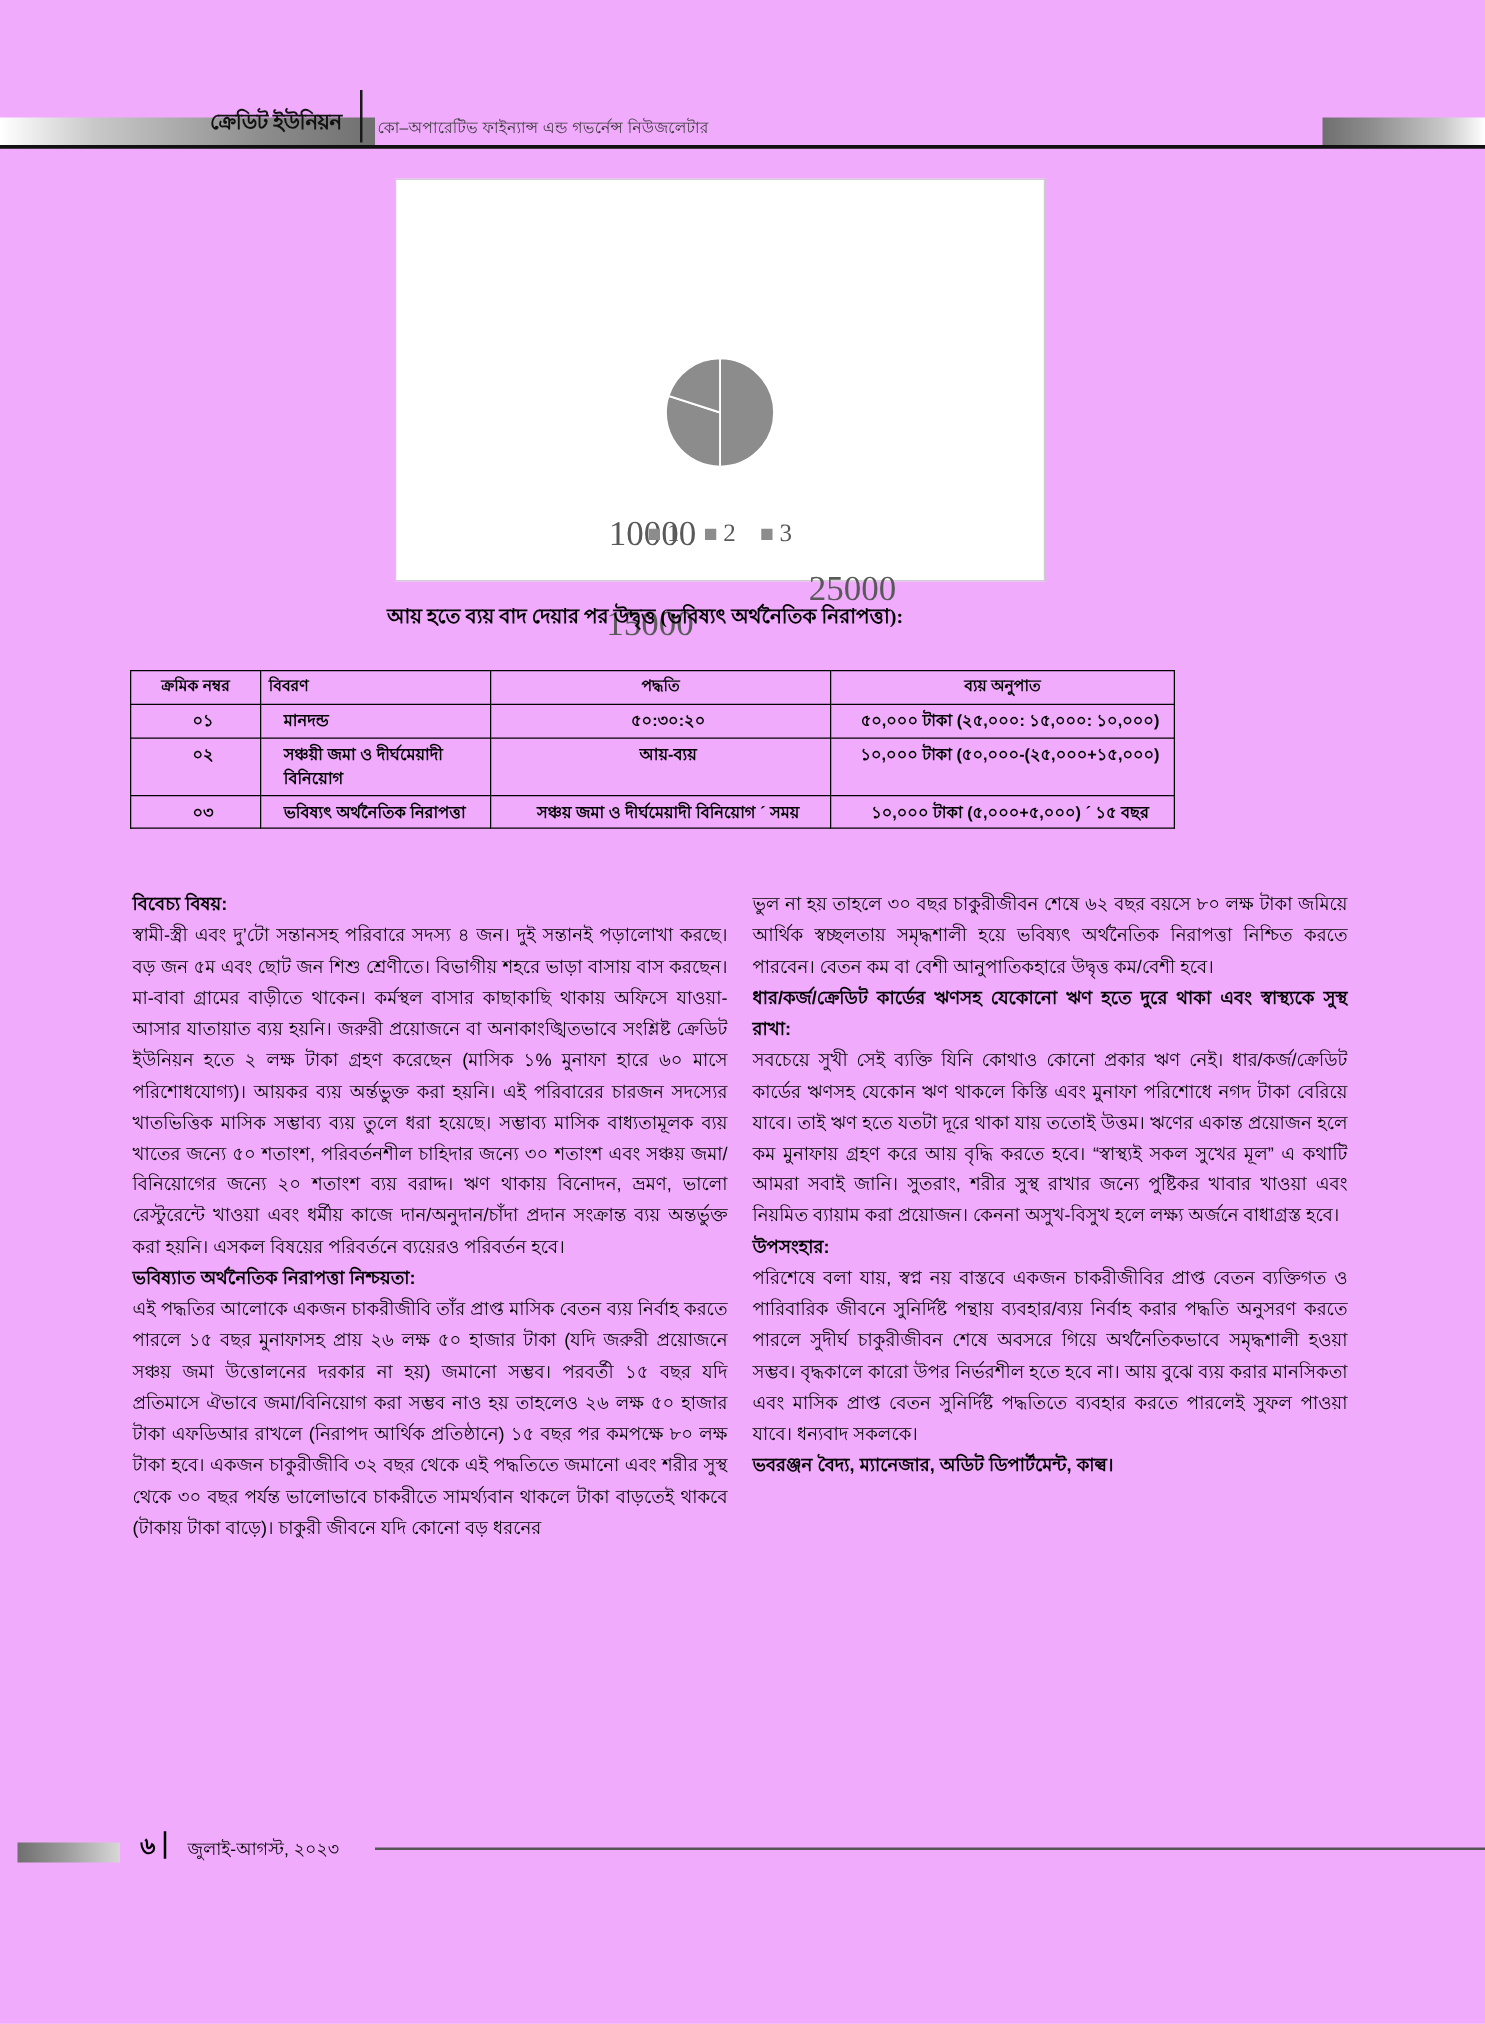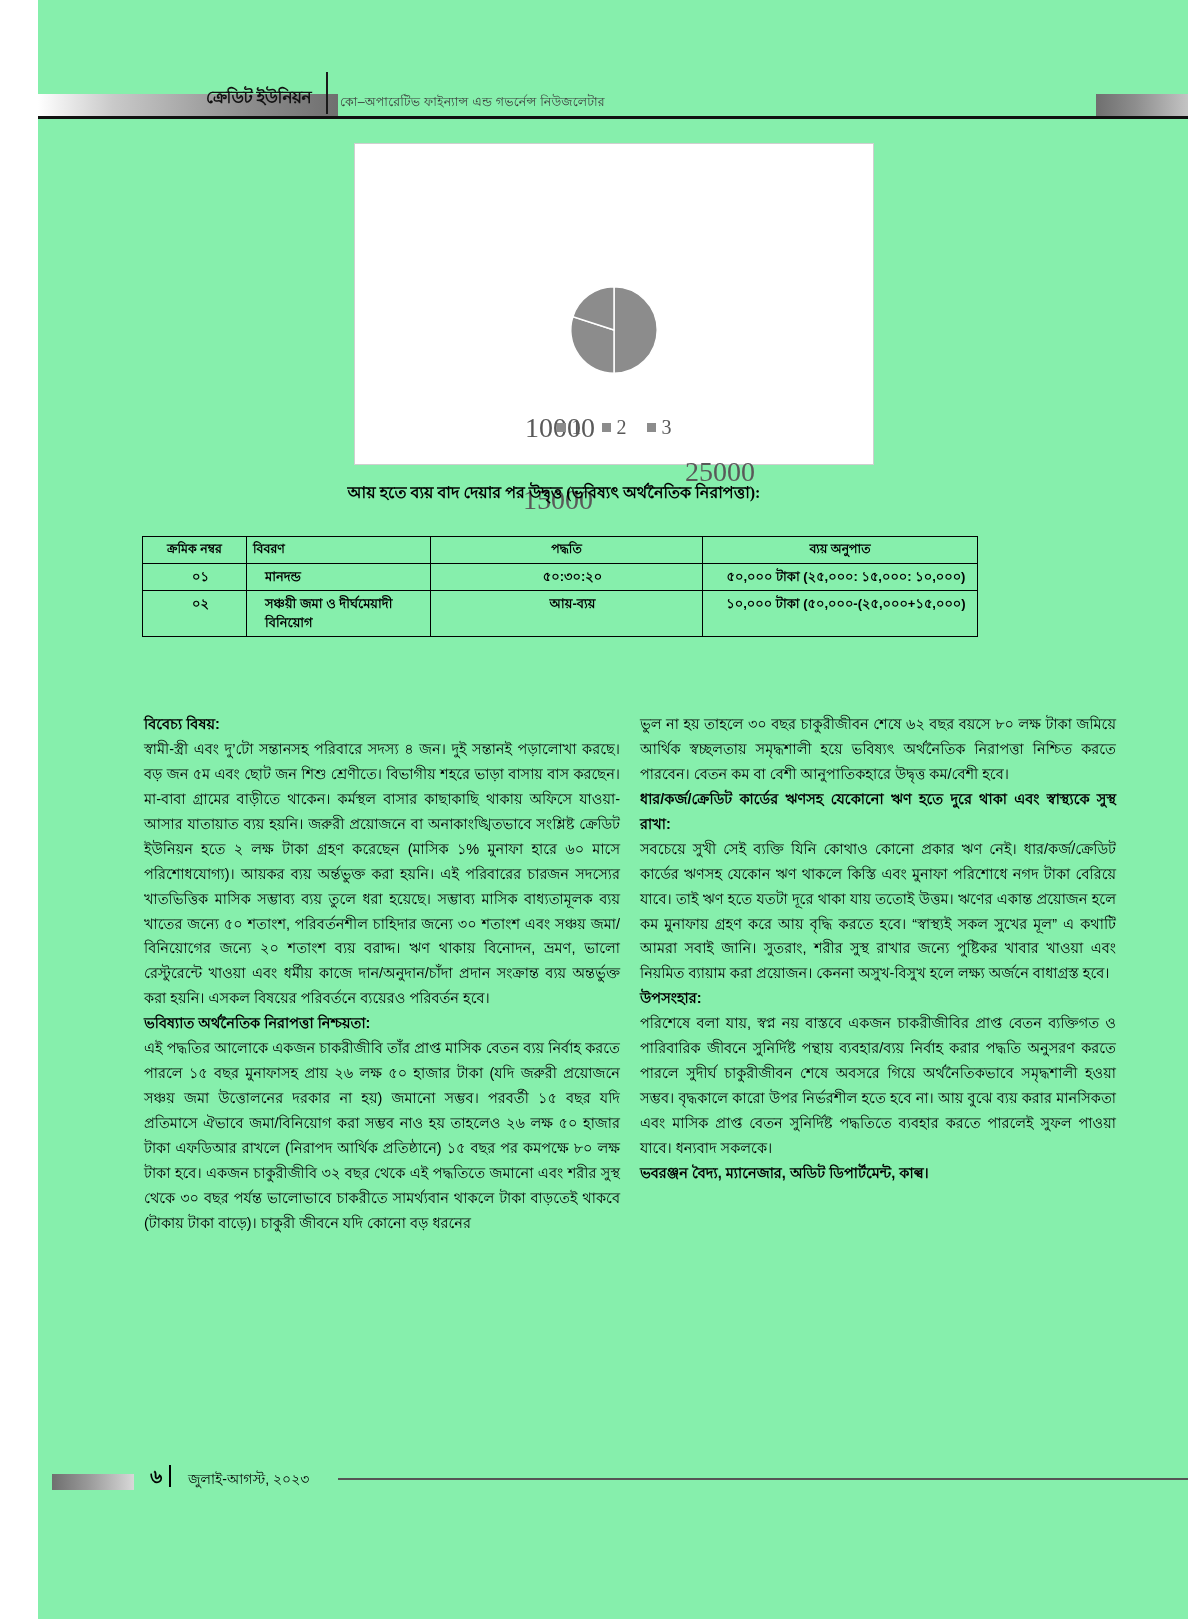--- a/index.html
+++ b/index.html
@@ -8,22 +8,21 @@
     width:1188px; height:1619px;
     background:#ffffff;
     font-family:"Liberation Serif", serif;
     position:relative;
     overflow:hidden;
   }
 
   
   .page {
     position:absolute; inset:0;
-    background:#86efac;
-    margin-left:38px;
+    background:#f0abfc;
   }
 
   
   .masthead {
     position:absolute; left:0; top:72px; width:1188px; height:58px;
   }
   .mast-grad {
     position:absolute; left:0; top:22px; width:300px; height:22px;
     background:linear-gradient(90deg,#ffffff 0%,#c9c9c9 25%,#8d8d8d 70%,#6f6f6f 100%);
   }
@@ -227,20 +226,26 @@
         <td class="c-desc">মানদন্ড</td>
         <td class="c-meth">৫০:৩০:২০</td>
         <td class="c-ratio">৫০,০০০ টাকা (২৫,০০০: ১৫,০০০: ১০,০০০)</td>
       </tr>
       <tr>
         <td class="c-sl">০২</td>
         <td class="c-desc">সঞ্চয়ী জমা ও দীর্ঘমেয়াদী বিনিয়োগ</td>
         <td class="c-meth">আয়-ব্যয়</td>
         <td class="c-ratio">১০,০০০ টাকা (৫০,০০০-(২৫,০০০+১৫,০০০)</td>
       </tr>
+      <tr>
+        <td class="c-sl">০৩</td>
+        <td class="c-desc">ভবিষ্যৎ অর্থনৈতিক নিরাপত্তা</td>
+        <td class="c-meth">সঞ্চয় জমা ও দীর্ঘমেয়াদী বিনিয়োগ ´ সময়</td>
+        <td class="c-ratio">১০,০০০ টাকা (৫,০০০+৫,০০০) ´ ১৫ বছর</td>
+      </tr>
     </tbody>
   </table>
 
   <div class="col col-left">
     <p class="sub-head">বিবেচ্য বিষয়:</p>
     <p>স্বামী-স্ত্রী এবং দু’টো সন্তানসহ পরিবারে সদস্য ৪ জন। দুই সন্তানই পড়ালোখা করছে। বড় জন ৫ম এবং ছোট জন শিশু শ্রেণীতে। বিভাগীয় শহরে ভাড়া বাসায় বাস করছেন। মা-বাবা গ্রামের বাড়ীতে থাকেন। কর্মস্থল বাসার কাছাকাছি থাকায় অফিসে যাওয়া-আসার যাতায়াত ব্যয় হয়নি। জরুরী প্রয়োজনে বা অনাকাংঙ্খিতভাবে সংশ্লিষ্ট ক্রেডিট ইউনিয়ন হতে ২ লক্ষ টাকা গ্রহণ করেছেন (মাসিক ১% মুনাফা হারে ৬০ মাসে পরিশোধযোগ্য)। আয়কর ব্যয় অর্ন্তভুক্ত করা হয়নি। এই পরিবারের চারজন সদস্যের খাতভিত্তিক মাসিক সম্ভাব্য ব্যয় তুলে ধরা হয়েছে। সম্ভাব্য মাসিক বাধ্যতামূলক ব্যয় খাতের জন্যে ৫০ শতাংশ, পরিবর্তনশীল চাহিদার জন্যে ৩০ শতাংশ এবং সঞ্চয় জমা/বিনিয়োগের জন্যে ২০ শতাংশ ব্যয় বরাদ্দ। ঋণ থাকায় বিনোদন, ভ্রমণ, ভালো রেস্টুরেন্টে খাওয়া এবং ধর্মীয় কাজে দান/অনুদান/চাঁদা প্রদান সংক্রান্ত ব্যয় অন্তর্ভুক্ত করা হয়নি। এসকল বিষয়ের পরিবর্তনে ব্যয়েরও পরিবর্তন হবে।</p>
     <p class="sub-head">ভবিষ্যাত অর্থনৈতিক নিরাপত্তা নিশ্চয়তা:</p>
     <p>এই পদ্ধতির আলোকে একজন চাকরীজীবি তাঁর প্রাপ্ত মাসিক বেতন ব্যয় নির্বাহ করতে পারলে ১৫ বছর মুনাফাসহ প্রায় ২৬ লক্ষ ৫০ হাজার টাকা (যদি জরুরী প্রয়োজনে সঞ্চয় জমা উত্তোলনের দরকার না হয়) জমানো সম্ভব। পরবর্তী ১৫ বছর যদি প্রতিমাসে ঐভাবে জমা/বিনিয়োগ করা সম্ভব নাও হয় তাহলেও ২৬ লক্ষ ৫০ হাজার টাকা এফডিআর রাখলে (নিরাপদ আর্থিক প্রতিষ্ঠানে) ১৫ বছর পর কমপক্ষে ৮০ লক্ষ টাকা হবে। একজন চাকুরীজীবি ৩২ বছর থেকে এই পদ্ধতিতে জমানো এবং শরীর সুস্থ থেকে ৩০ বছর পর্যন্ত ভালোভাবে চাকরীতে সামর্থ্যবান থাকলে টাকা বাড়তেই থাকবে (টাকায় টাকা বাড়ে)। চাকুরী জীবনে যদি কোনো বড় ধরনের</p>
   </div>
 

